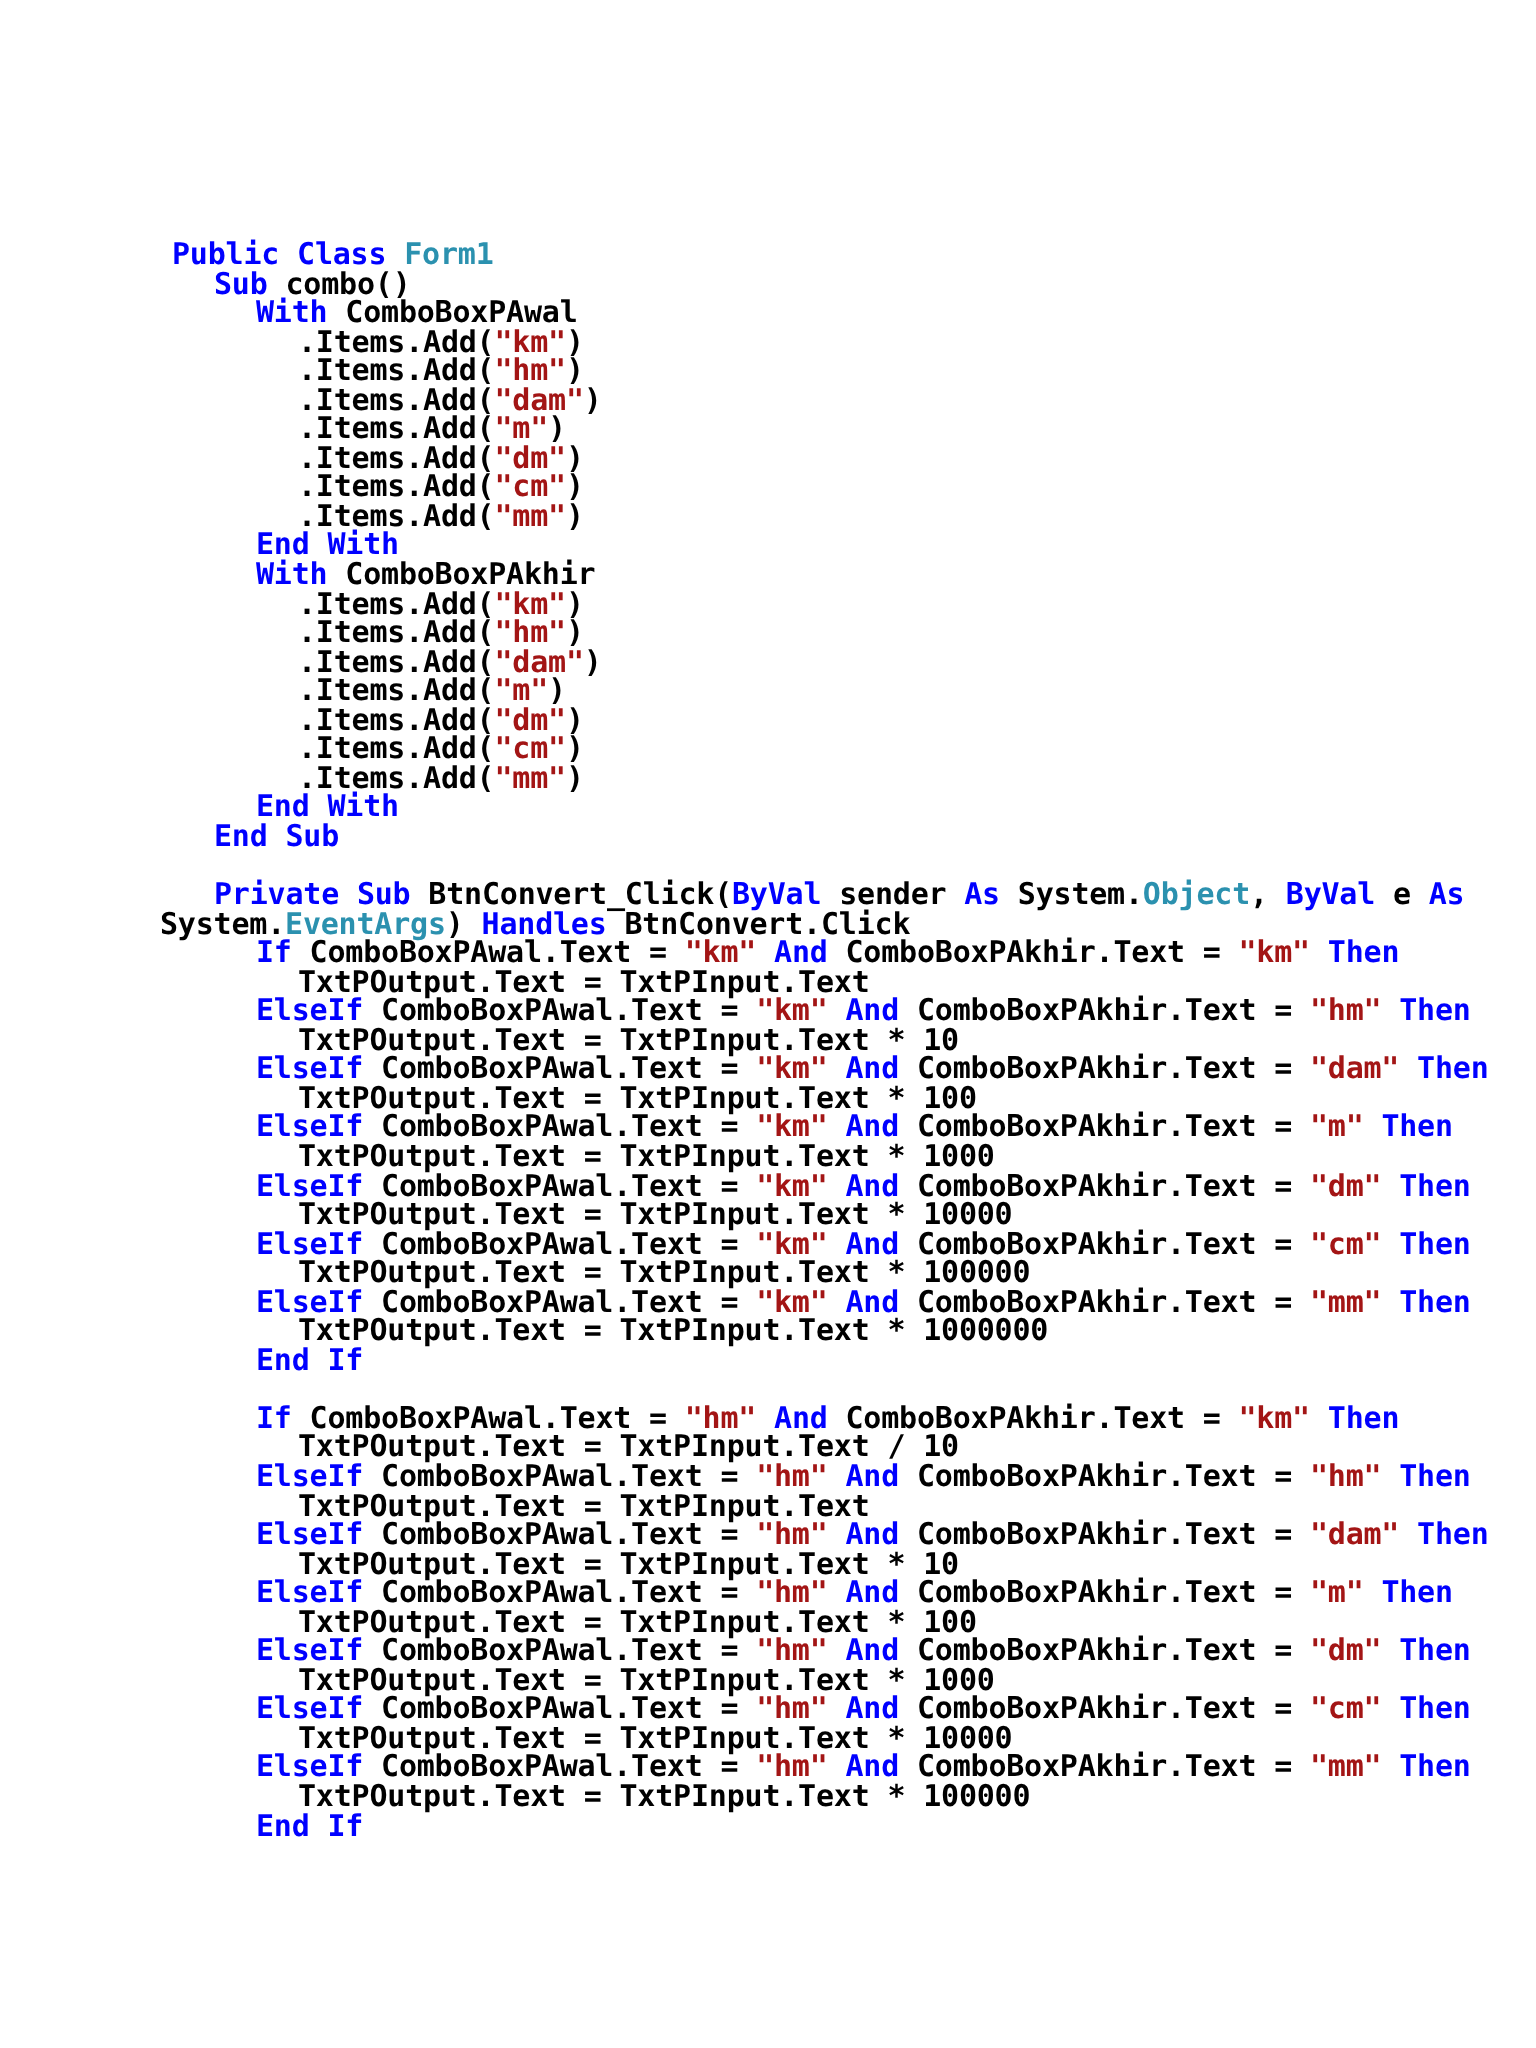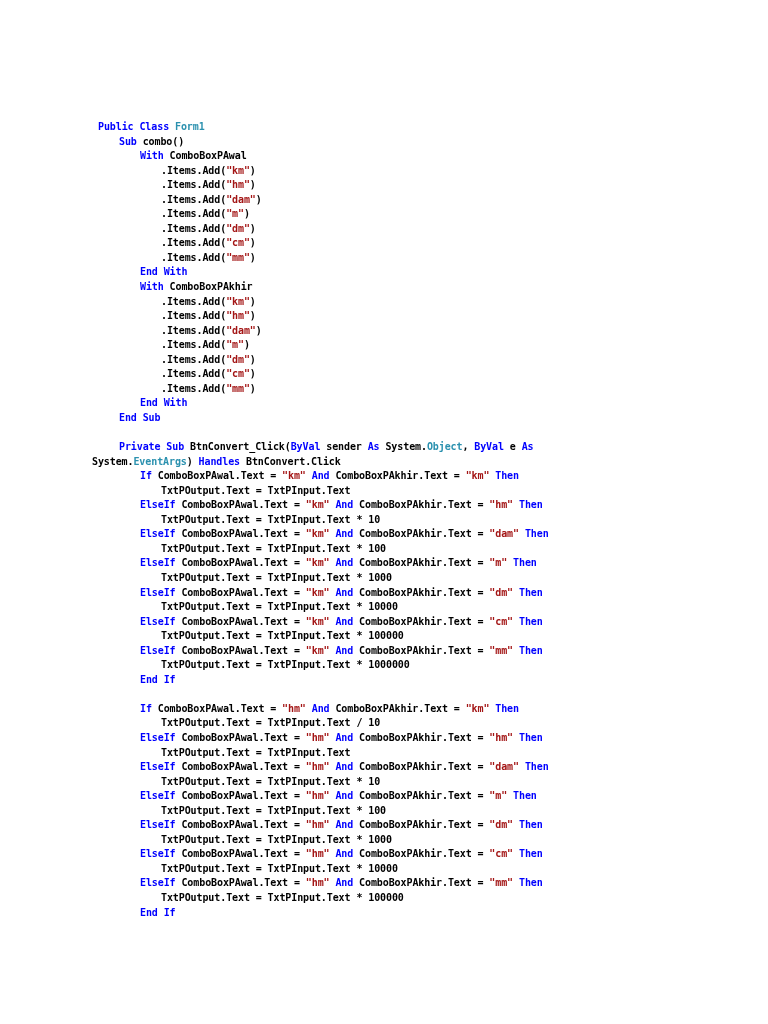--- a/index.html
+++ b/index.html
@@ -21,27 +21,26 @@
     top: 0;
     width: 768px;
     height: 1024px;
     background: #ffffff;
   }
   #code-listing {
     position: absolute;
     left: 80px;
     top: 120px;
     width: 660px;
-    font-size: 10px;
+    font-size: 15px;
     line-height: 14.55px;
     font-weight: bold;
     color: #000000;
     white-space: pre;
     letter-spacing: -0.1px;
-    margin-left: 12px;
   }
   .line {
     height: 14.55px;
     white-space: pre;
   }
   .blank {
     height: 14.55px;
   }
   
   .kw   { color: #0000FF; }   

